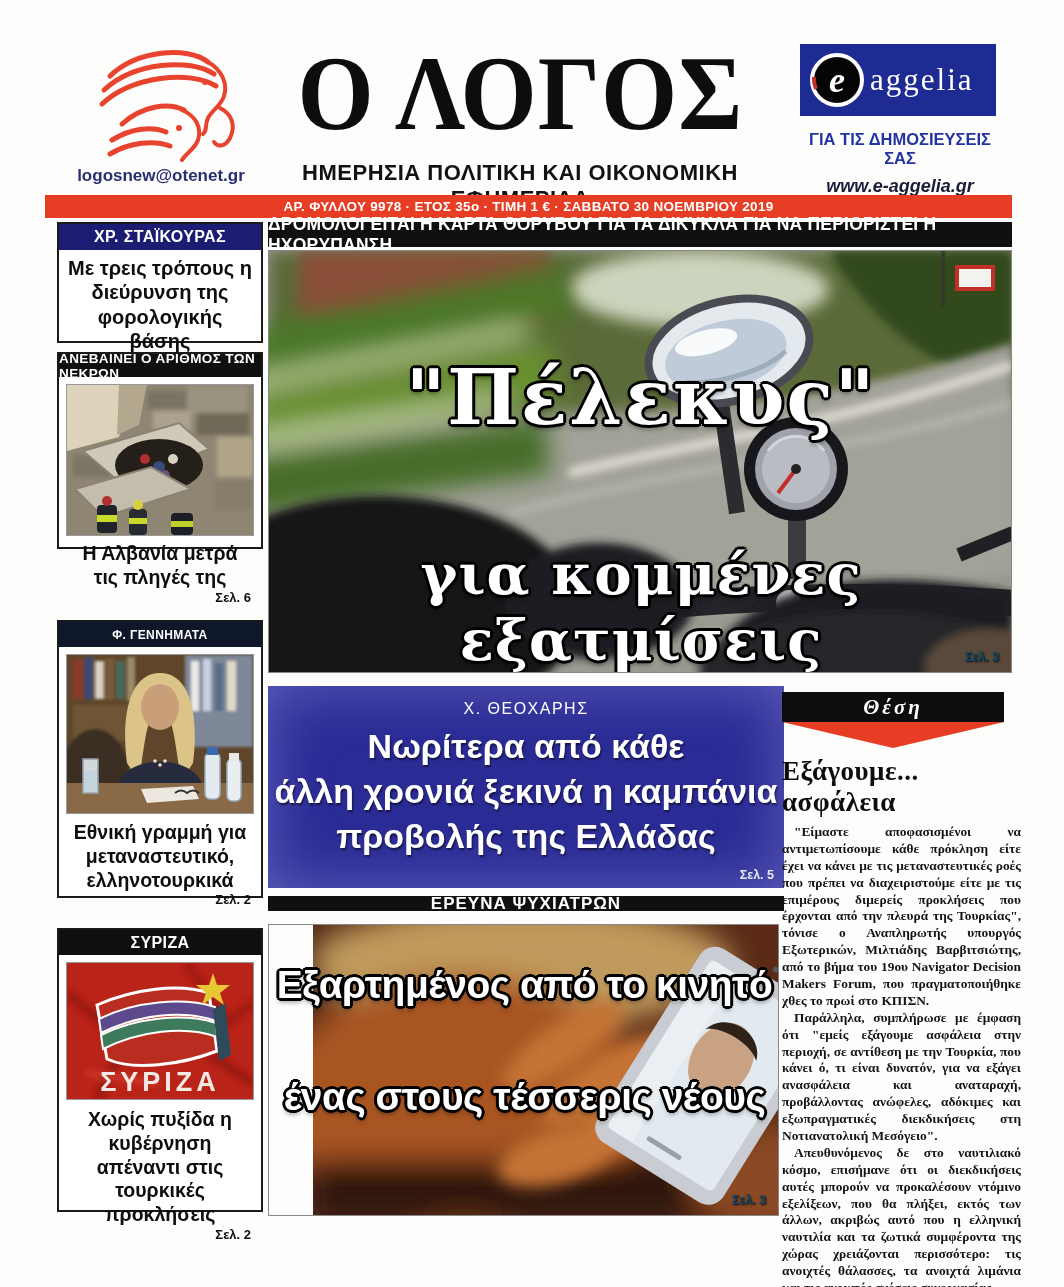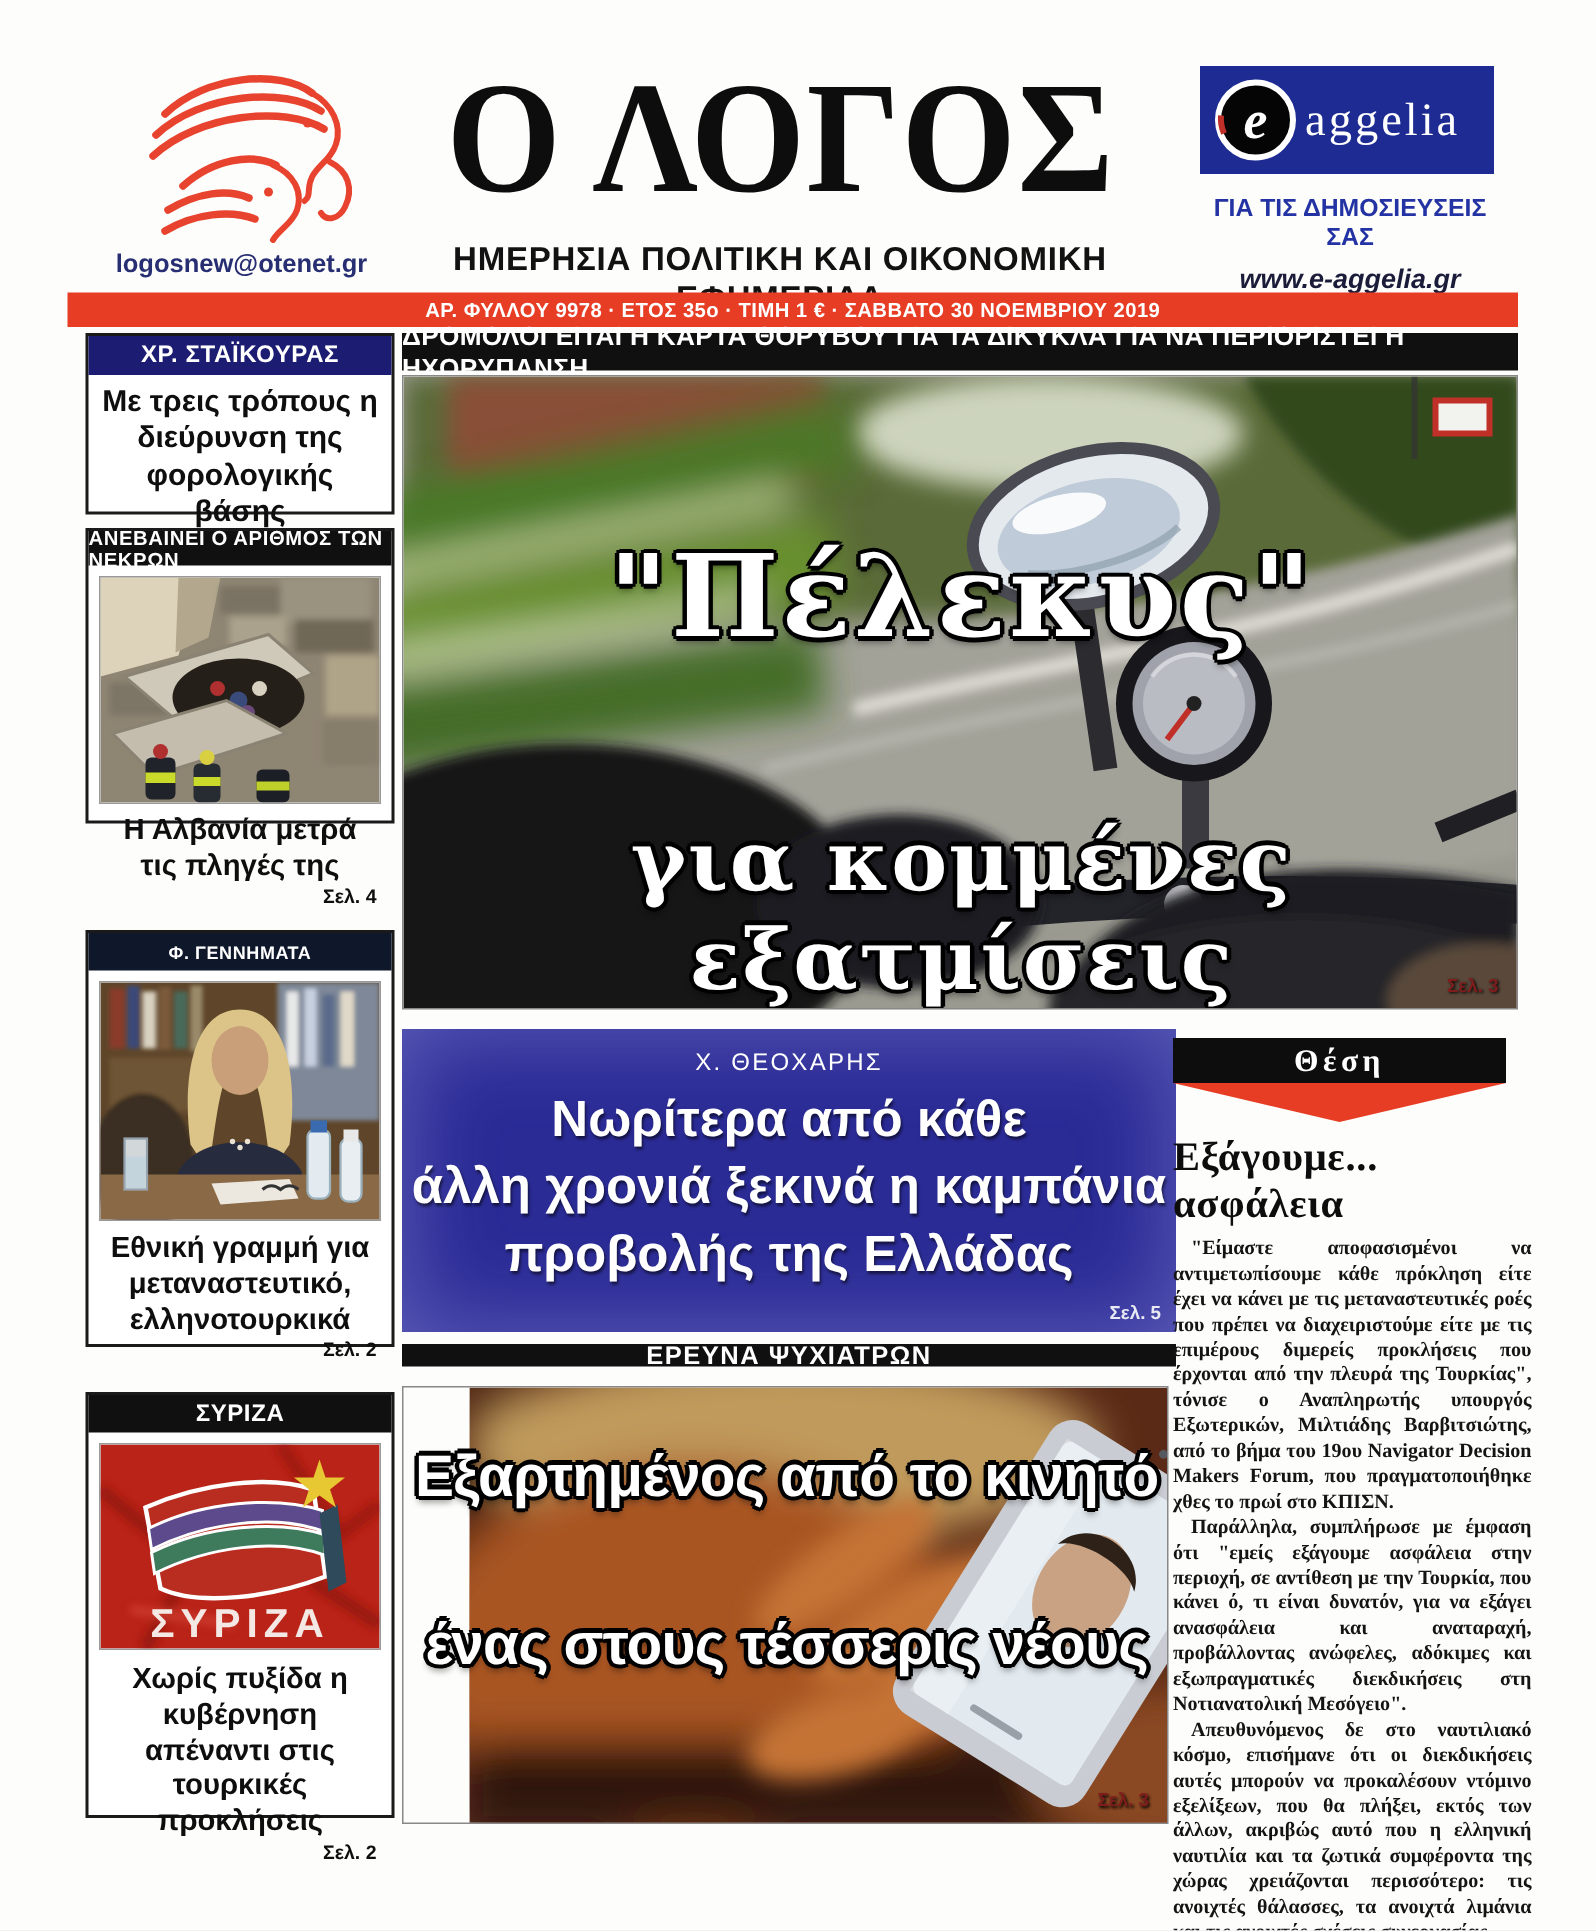--- a/index.html
+++ b/index.html
@@ -35,32 +35,32 @@
   .side-ref{font-weight:700;font-size:13px;color:#0e0e0e;text-align:right;padding-right:10px;}
   .side-photo{display:block;margin:7px auto 0 auto;border:1px solid #999;}
 
   
   .outline{color:#fff;font-weight:700;
      text-shadow:-2px -2px 0 #000,2px -2px 0 #000,-2px 2px 0 #000,2px 2px 0 #000,
                  0 -3px 0 #000,0 3px 0 #000,-3px 0 0 #000,3px 0 0 #000,0 4px 5px rgba(0,0,0,.45);}
   .lead-h1{font-family:"DejaVu Serif",serif;font-size:76px;letter-spacing:2px;text-align:center;}
   .lead-h2{font-family:"DejaVu Serif",serif;font-size:56px;letter-spacing:1px;text-align:center;}
   .res-h{font-size:39px;letter-spacing:-.5px;text-align:center;white-space:nowrap;}
-  .photo-ref{color:#7f1d1d;font-weight:700;font-size:12.5px;text-shadow:1px 1px 2px #000;}
+  .photo-ref{color:#0c4a6e;font-weight:700;font-size:12.5px;text-shadow:1px 1px 2px #000;}
 
   
   .promo{background:#2b2b96;box-shadow:inset 0 0 60px rgba(160,160,230,.45);color:#fff;}
   .promo-kicker{font-size:16px;letter-spacing:1.5px;text-align:center;font-weight:400;}
   .promo-line{font-weight:700;font-size:34px;text-align:center;line-height:1.32;
         text-shadow:1px 2px 2px rgba(0,0,0,.55);}
   .promo-ref{position:absolute;right:10px;bottom:6px;font-size:12.5px;font-weight:700;color:#e9e9f4;}
 
   
   .thesi-box{background:#0d0d0d;display:flex;align-items:center;justify-content:center;}
-  .thesi-title{font-family:"Liberation Serif",serif;font-weight:700;
+  .thesi-title{font-family:"Liberation Serif",serif;font-style:italic;font-weight:700;
         color:#fff;font-size:21px;letter-spacing:3px;}
   .thesi-arrow{background:#e83d25;clip-path:polygon(0 0,100% 0,50% 100%);}
   .op-headline{font-family:"Liberation Serif",serif;font-weight:700;font-size:27px;color:#0d0d0d;
         letter-spacing:.5px;}
   .op-body p{font-family:"Liberation Serif",serif;font-weight:700;font-size:13.4px;line-height:1.26;
         color:#141414;text-align:justify;margin:0;text-indent:12px;}
 </style>
 </head>
 <body>
 
@@ -144,21 +144,21 @@
         <rect x="30" y="130" width="20" height="7" fill="#cada2a"></rect>
         <circle cx="40" cy="116" r="5" fill="#b03030"></circle>
         <rect x="62" y="124" width="18" height="26" rx="4" fill="#272c33"></rect>
         <rect x="62" y="133" width="18" height="6" fill="#cada2a"></rect>
         <circle cx="71" cy="120" r="5" fill="#d8d040"></circle>
         <rect x="104" y="128" width="22" height="22" rx="4" fill="#1c2026"></rect>
         <rect x="104" y="136" width="22" height="6" fill="#bfd02a"></rect>
       </g>
     </svg>
     <div class="side-caption" style="font-size:19.5px;padding:6px 10px 0 10px;">Η Αλβανία μετρά τις πληγές της</div>
-    <div class="side-ref">Σελ. 4</div>
+    <div class="side-ref">Σελ. 6</div>
   </div>
 
   <div class="abs side-box" style="top:620px;height:278px;">
     <div class="side-head" style="height:25px;background:#0f172a;font-size:12px;">Φ. ΓΕΝΝΗΜΑΤΑ</div>
     <svg class="side-photo" width="186" height="158" viewBox="0 0 186 158">
       <defs>
           <filter id="fb4">
             <feGaussianBlur stdDeviation="1.4"></feGaussianBlur>
           </filter>
         </defs>

